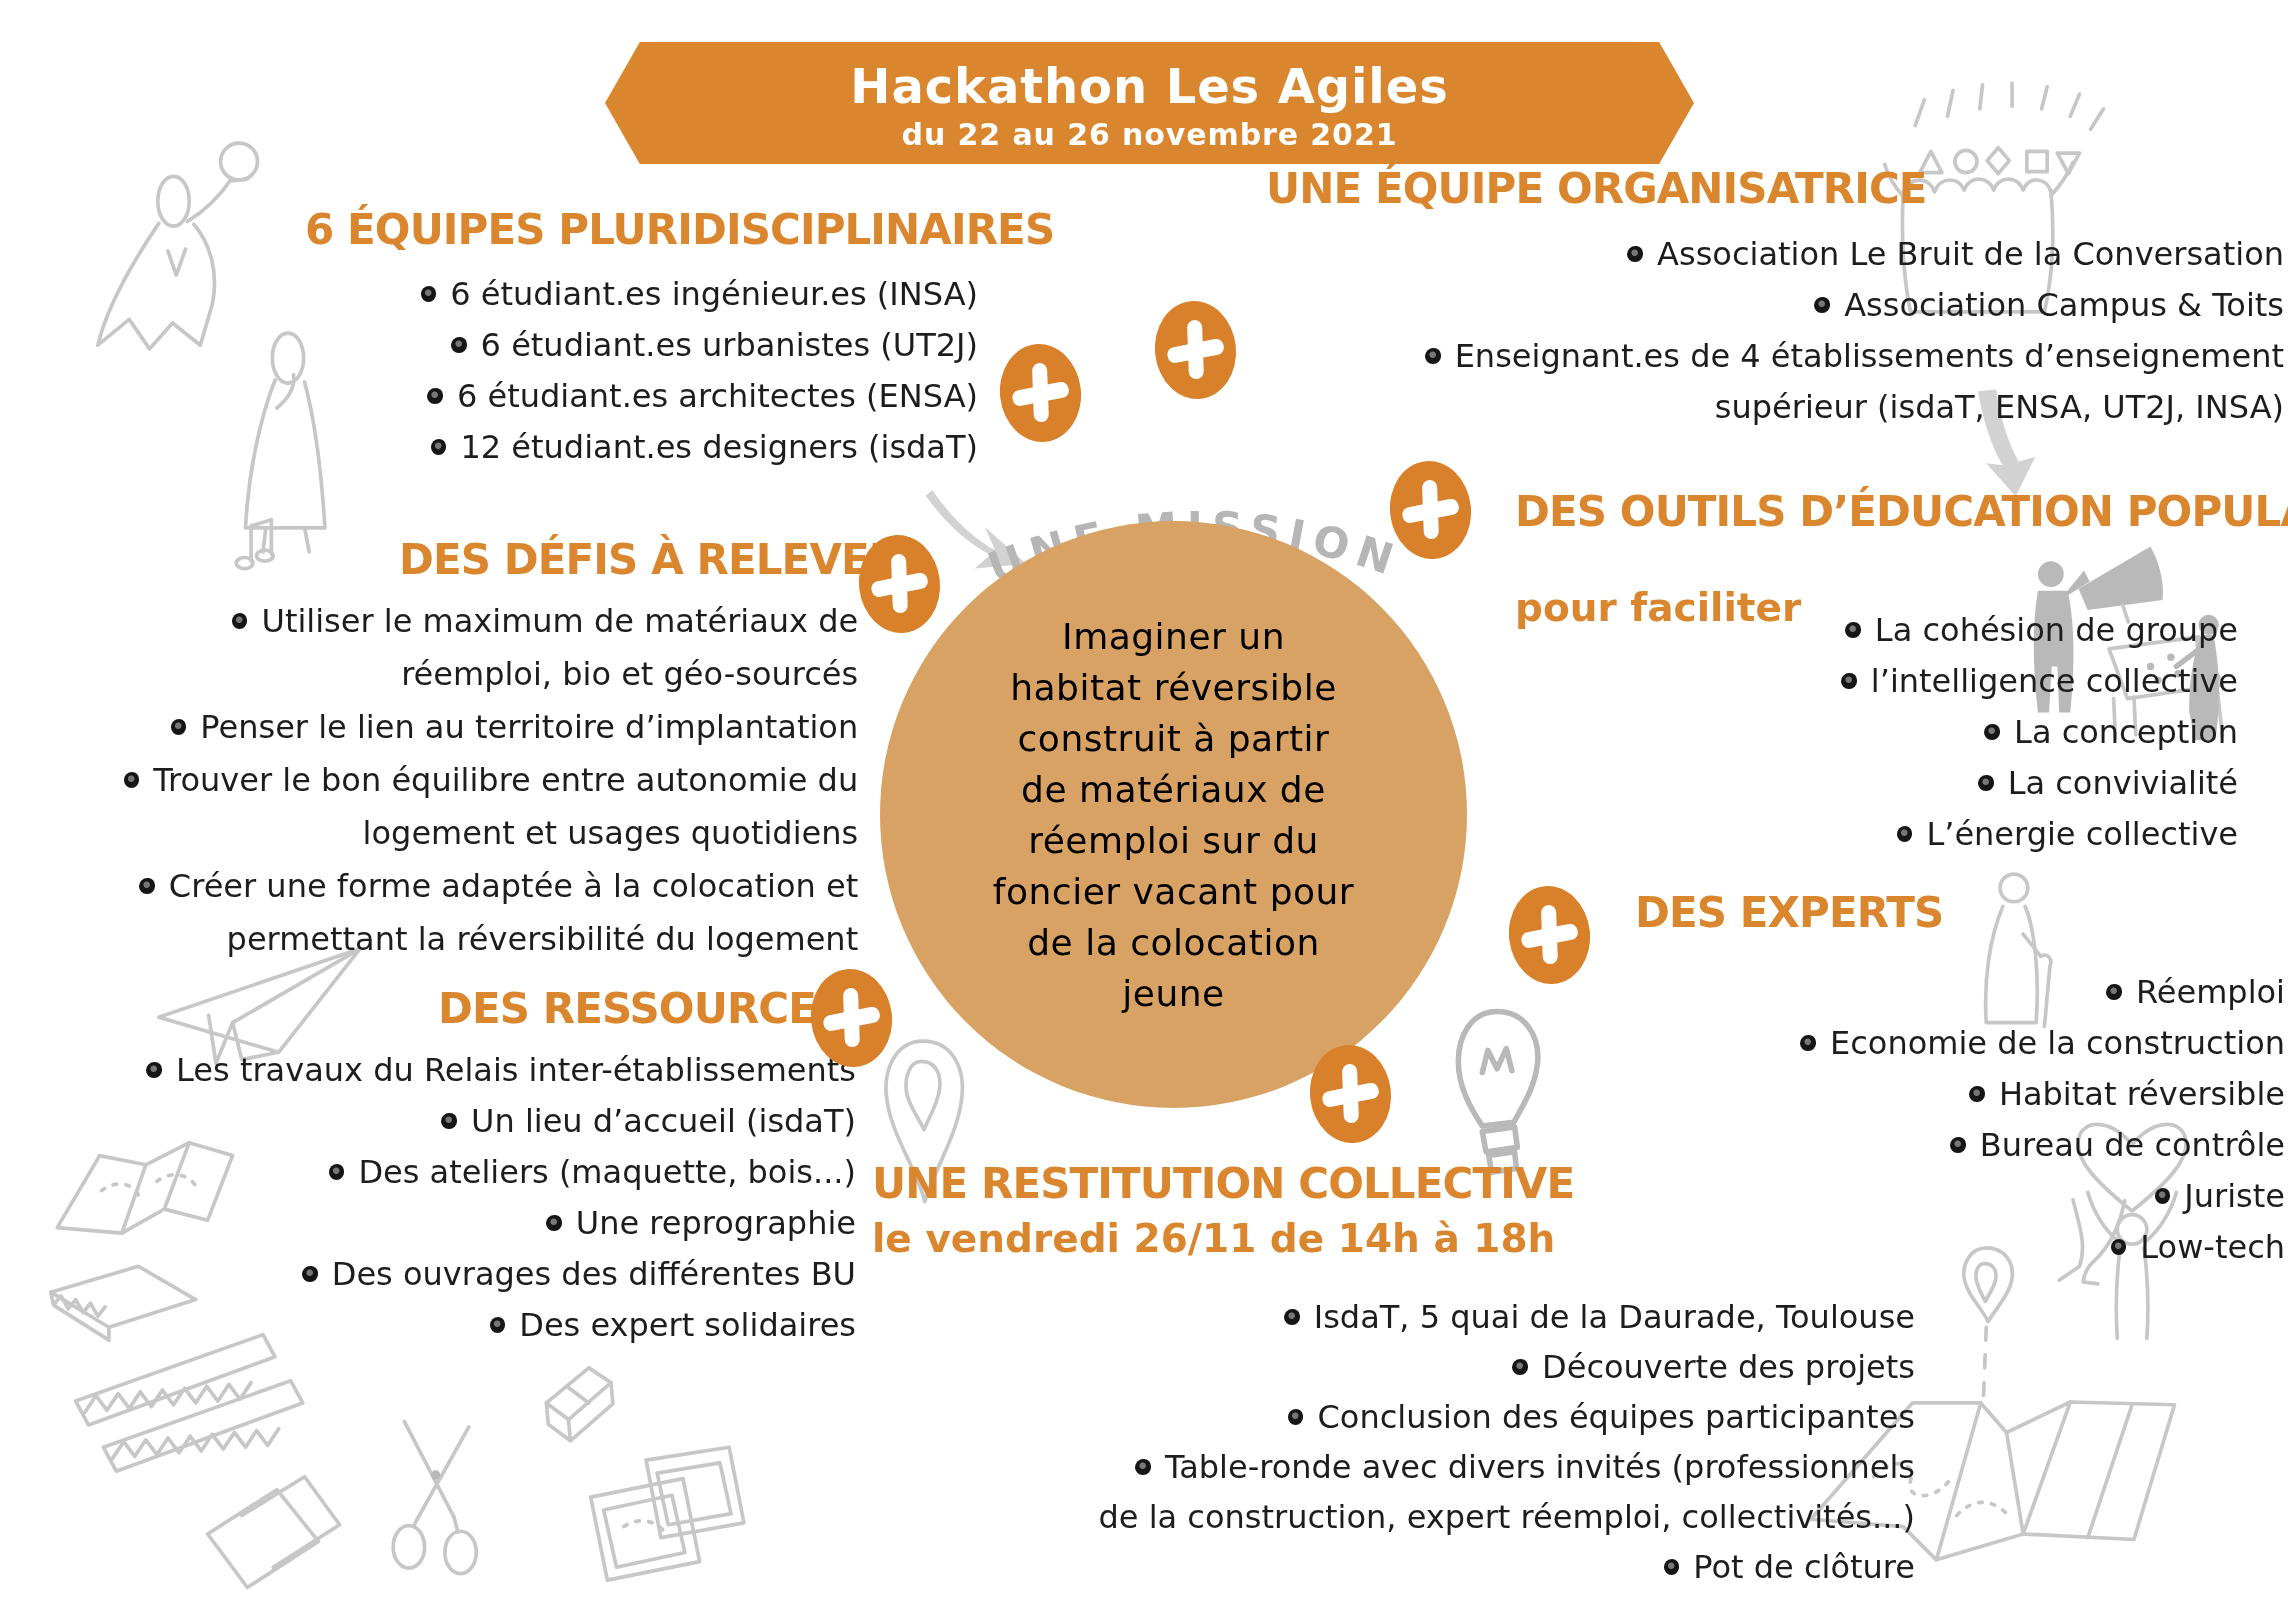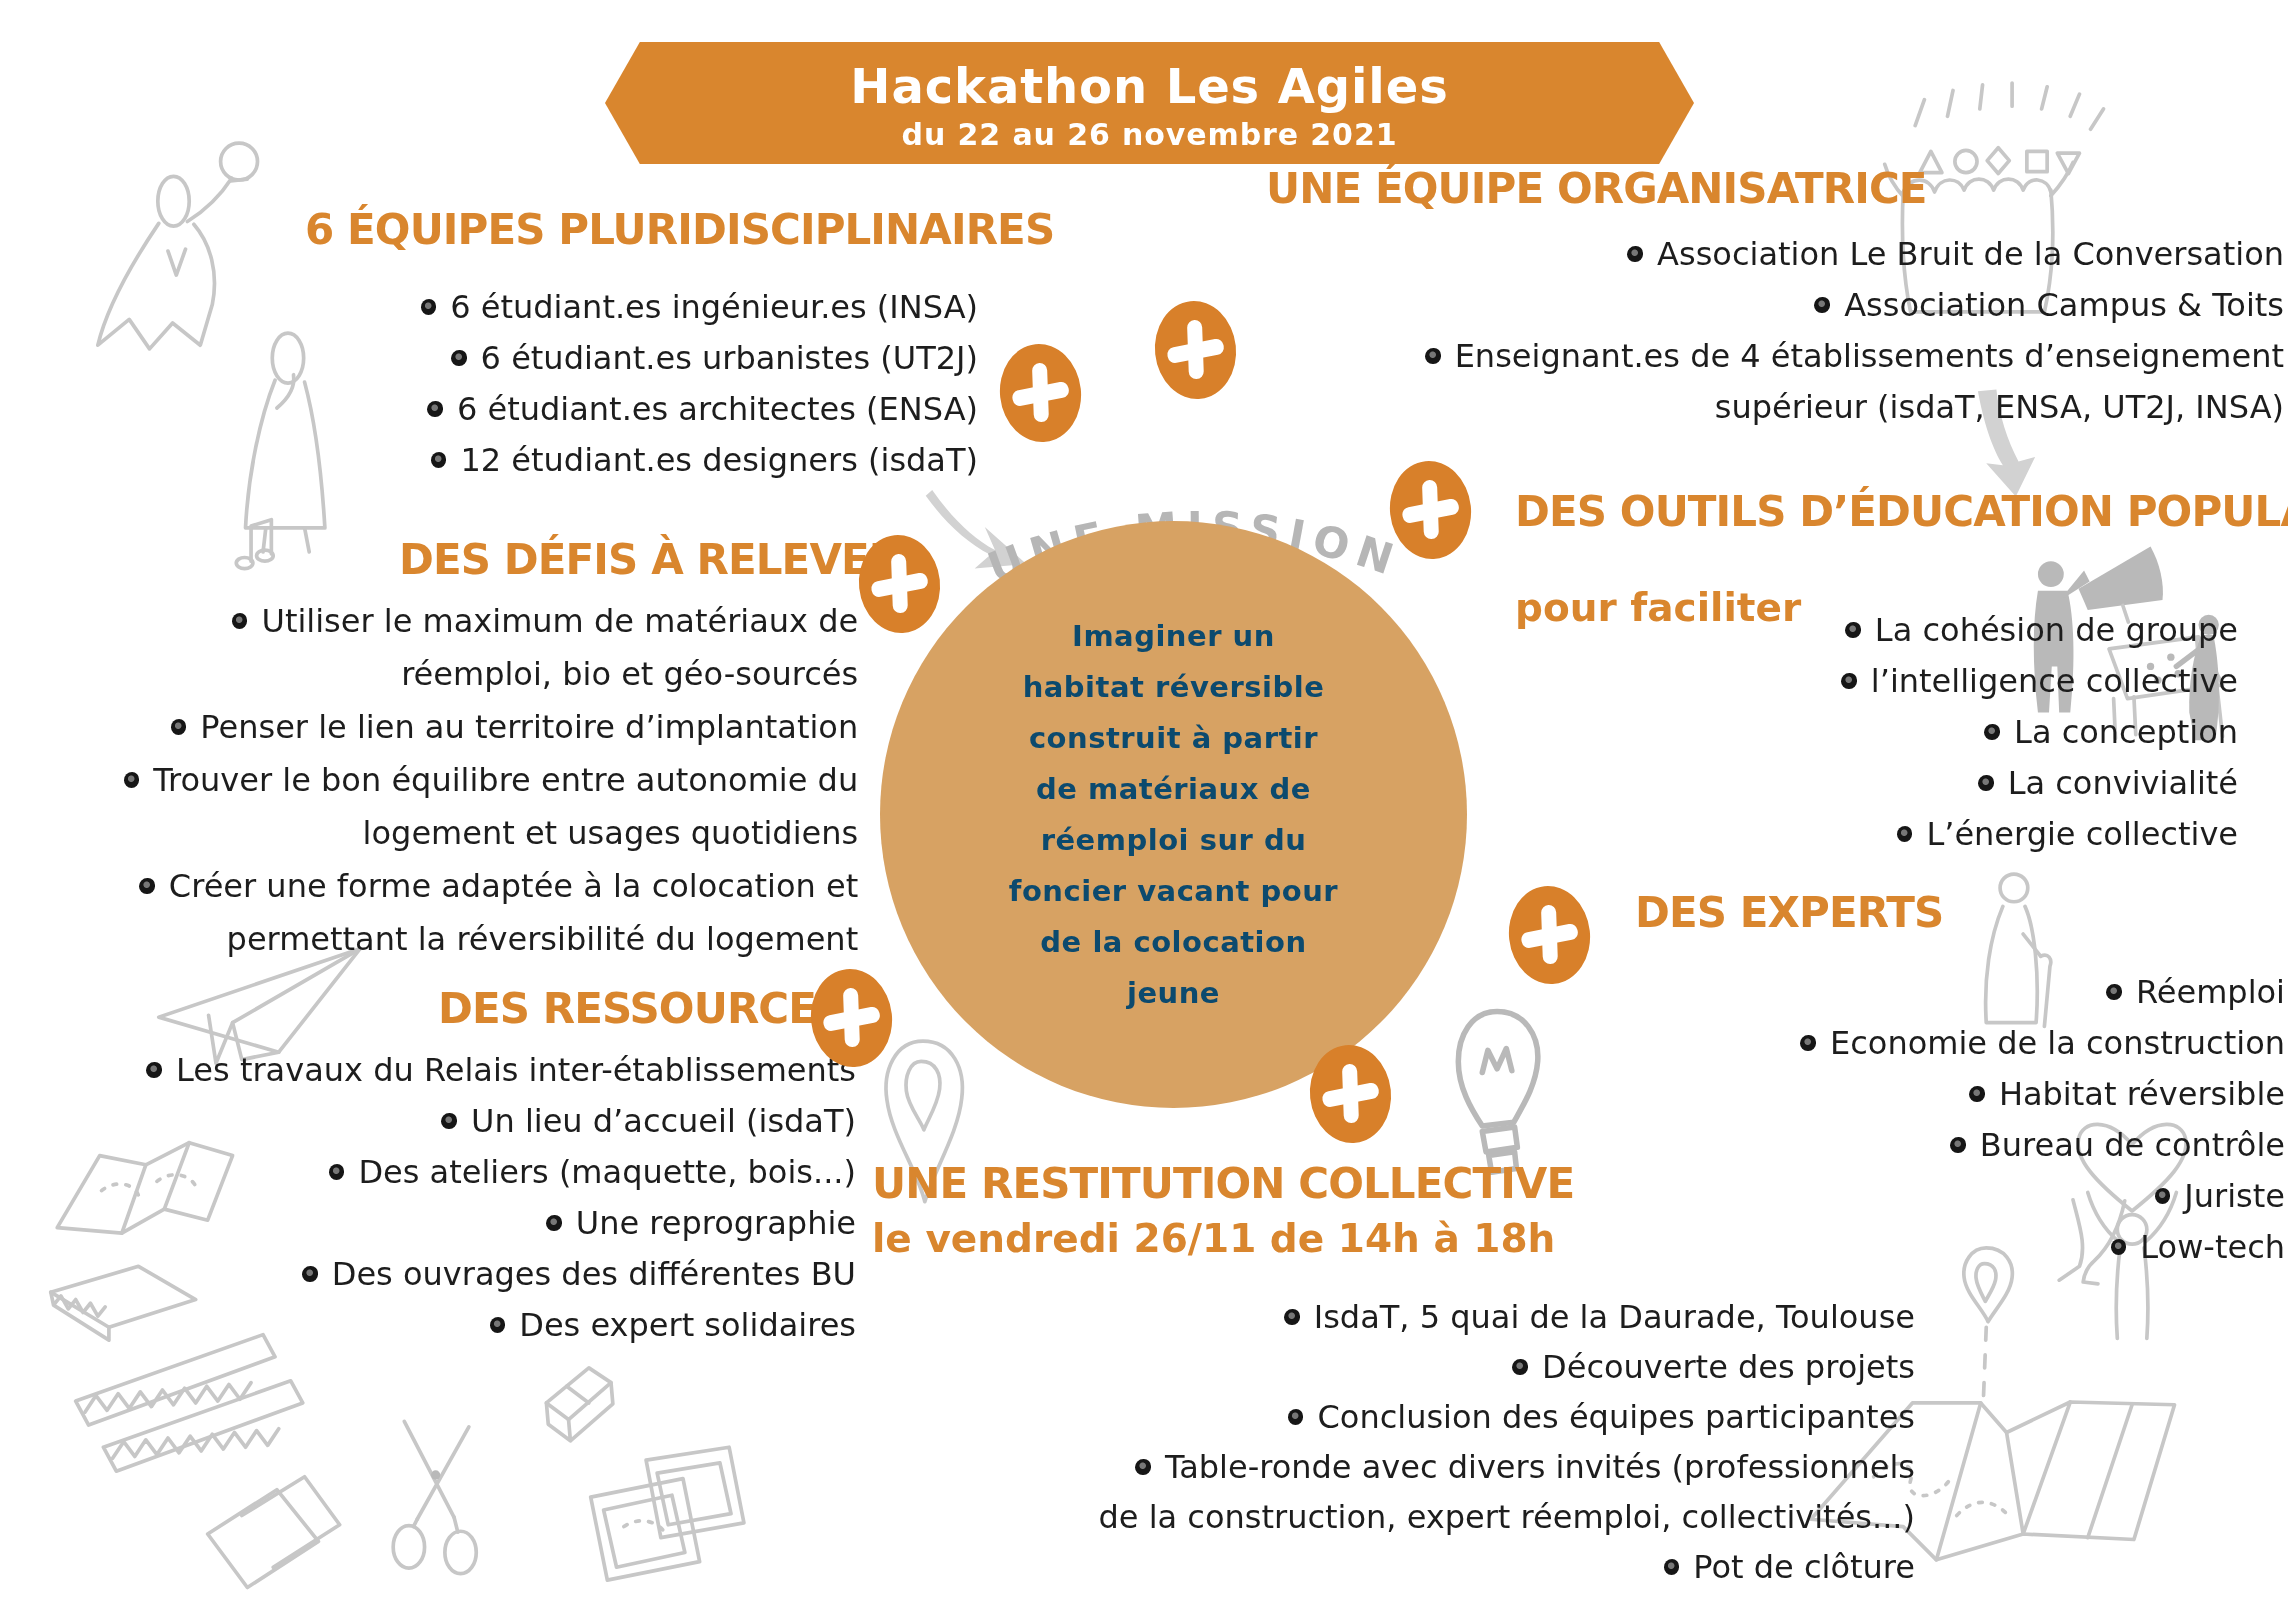--- a/index.html
+++ b/index.html
@@ -35,21 +35,21 @@
   .bullet{
     display:inline-block;width:15.7px;height:15.7px;margin:0 14px 3.7px 0;vertical-align:middle;
     border-radius:54% 46% 50% 50%;
     background:radial-gradient(circle at 48% 42%,#777 0 2.8px,#161616 3.7px);
   }
   
   .mission-circle{
     position:absolute;left:880px;top:521px;width:587px;height:587px;border-radius:50%;
     background:var(--circle);display:flex;align-items:center;justify-content:center;text-align:center;
   }
-  .mission-text{color:#0c4a6e;font-size:29px;line-height:51px;font-weight:700;letter-spacing:0.5px;}
+  .mission-text{color:#000000;font-size:36px;line-height:51px;font-weight:400;letter-spacing:0.5px;}
   .arc-svg{position:absolute;left:868px;top:432px;pointer-events:none;}
   .arc-svg text{font-family:"DejaVu Sans",sans-serif;font-size:46px;font-weight:700;fill:var(--arc);letter-spacing:9px;}
   
   .plus-badge{position:absolute;width:81px;height:98px;background:var(--badge);border-radius:50%;transform:rotate(-6deg);}
   .plus-badge::before{content:"";position:absolute;left:12px;top:42px;width:57px;height:15.7px;background:#fff;border-radius:7.4px;transform:rotate(-5deg);}
   .plus-badge::after{content:"";position:absolute;left:33px;top:19.4px;width:14.8px;height:59px;background:#fff;border-radius:7.4px;transform:rotate(4deg);}
   
   .deco{position:absolute;inset:0;pointer-events:none;}
   .sk{stroke:var(--sketch);stroke-width:4;fill:none;stroke-linecap:round;stroke-linejoin:round;}
   .sk-thick{stroke:var(--silhouette);stroke-width:6;fill:none;stroke-linecap:round;stroke-linejoin:round;}
@@ -194,21 +194,21 @@
       <path class="sk dash" d="M676,1654 C690,1644 710,1646 720,1660"></path>
     </g>
   </svg>
 
   <div class="banner">
     <div class="banner-title">Hackathon Les Agiles</div>
     <div class="banner-sub">du 22 au 26 novembre 2021</div>
   </div>
 
   <div class="h-orange" style="left:305px;top:205px;">6 ÉQUIPES PLURIDISCIPLINAIRES</div>
-  <div class="list align-right" style="left:240px;top:269px;width:738px;margin-top:13px;">
+  <div class="list align-right" style="left:240px;top:269px;width:738px;">
 
       <div class="item"><span class="bullet"></span><span>6 étudiant.es ingénieur.es (INSA)</span></div>
 
       <div class="item"><span class="bullet"></span><span>6 étudiant.es urbanistes (UT2J)</span></div>
 
       <div class="item"><span class="bullet"></span><span>6 étudiant.es architectes (ENSA)</span></div>
 
       <div class="item"><span class="bullet"></span><span>12 étudiant.es designers (isdaT)</span></div>
     </div>
 

